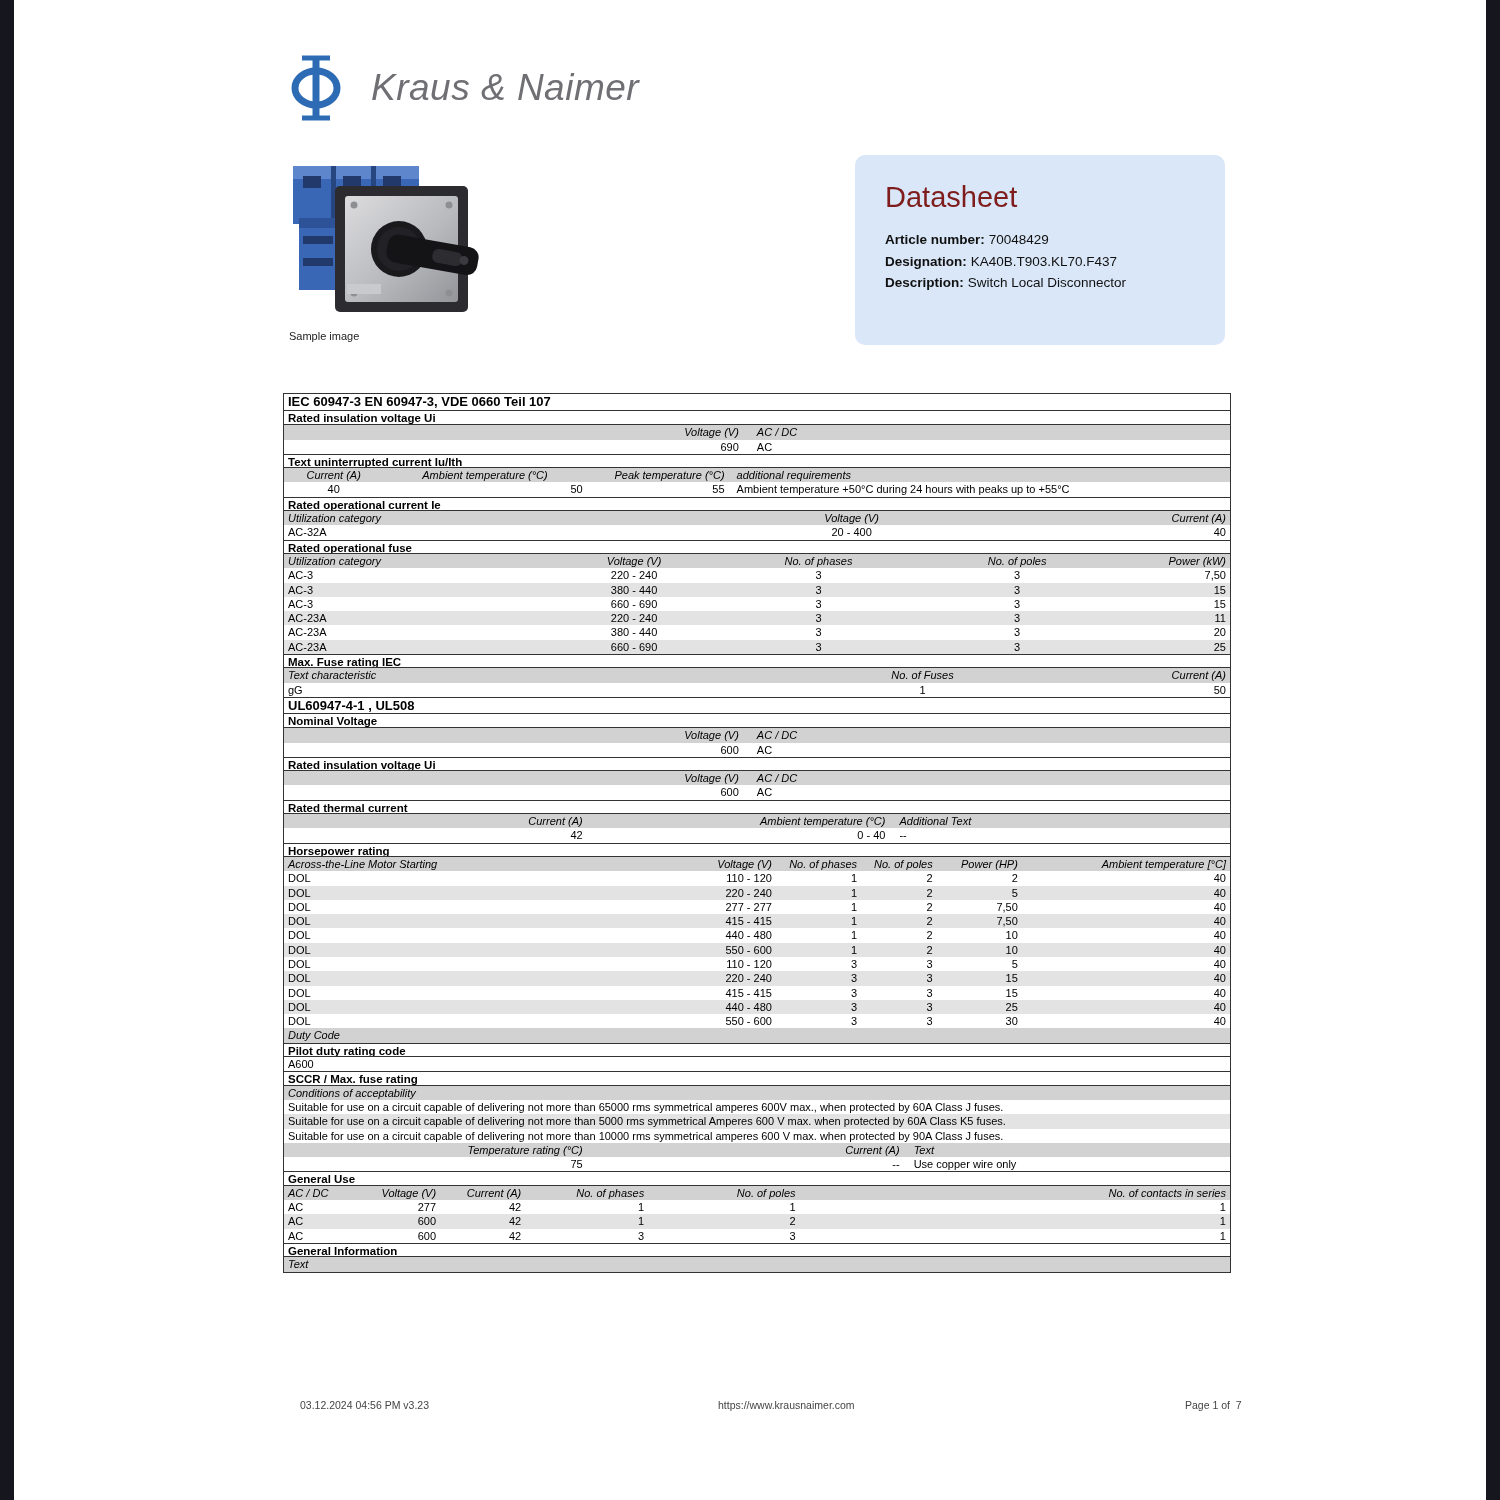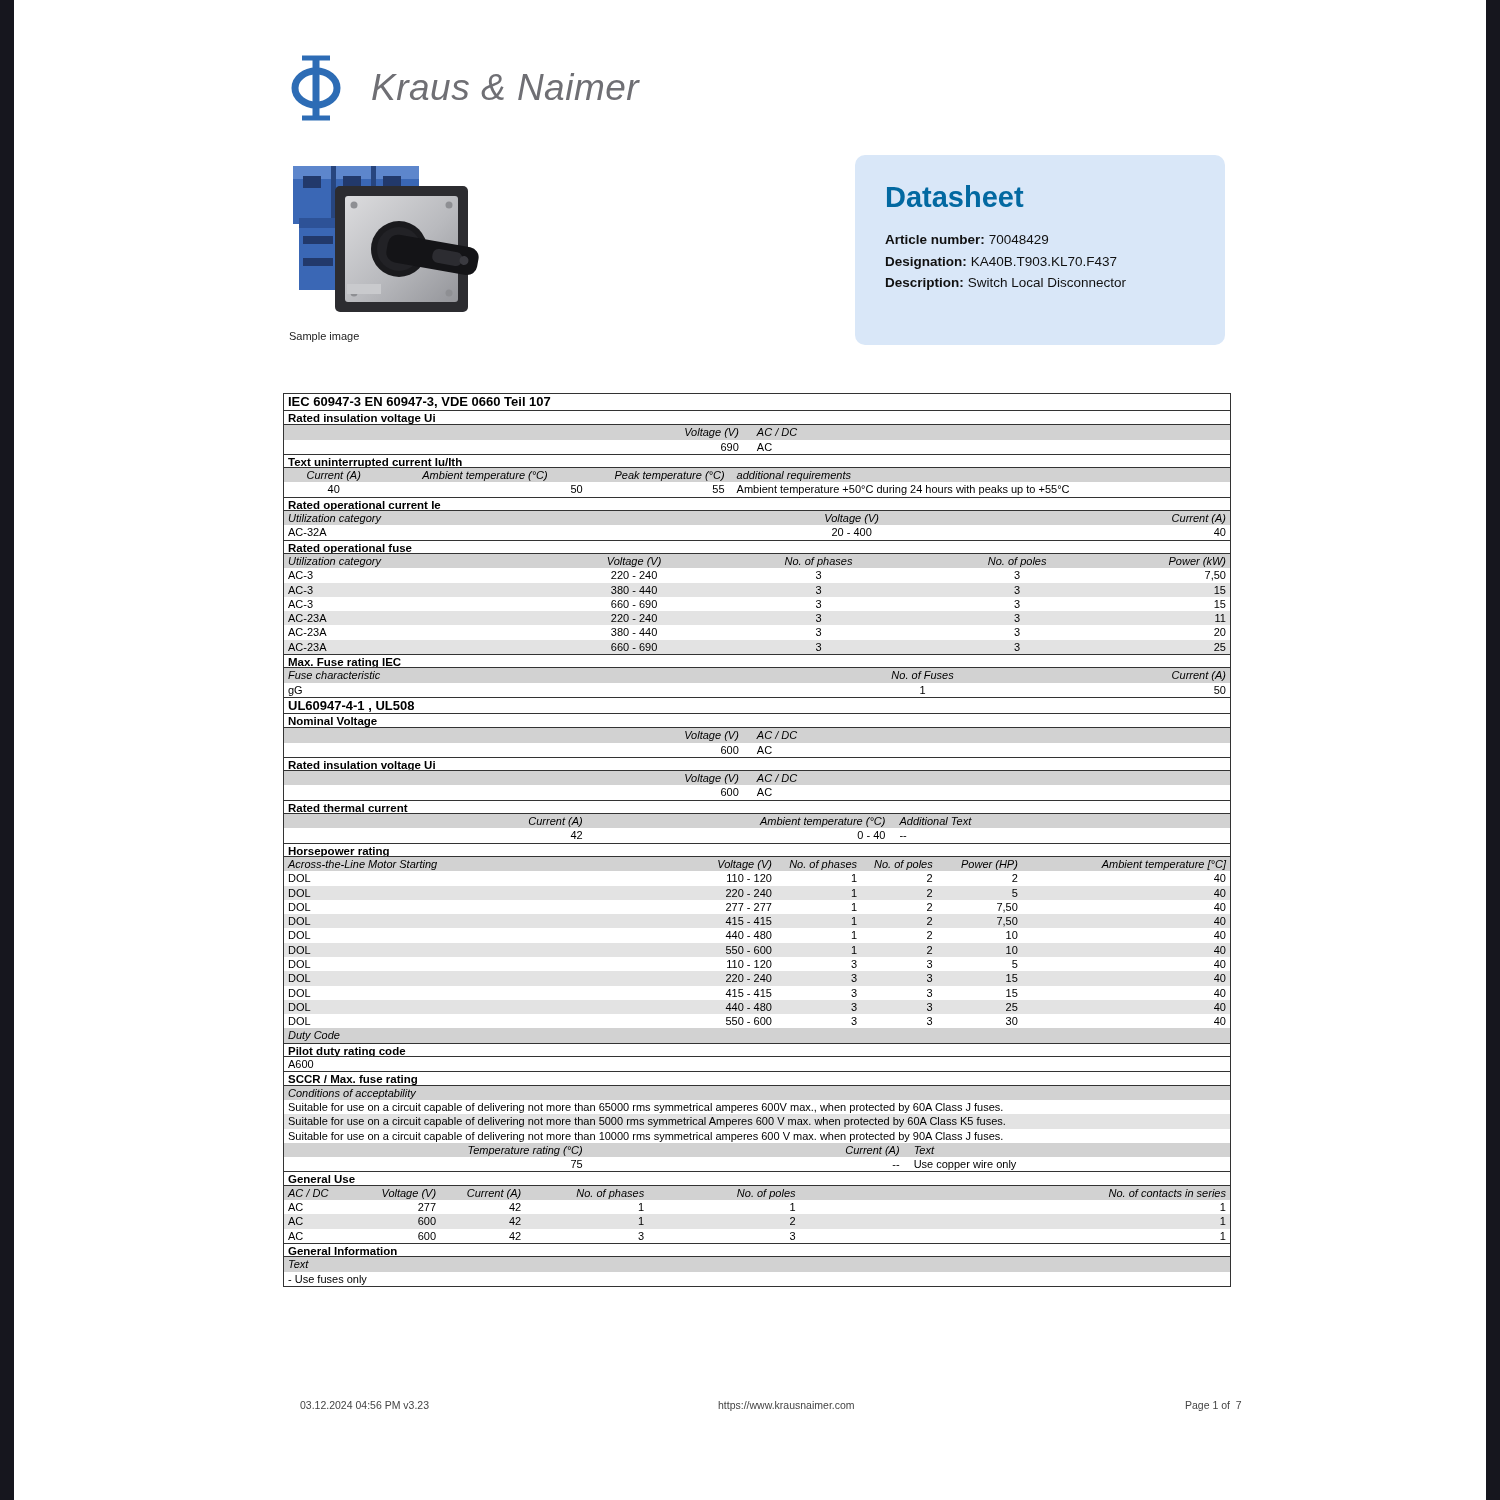--- a/index.html
+++ b/index.html
@@ -14,21 +14,21 @@
   .brand { position:absolute; left:287px; top:52px; display:flex; align-items:center; gap:26px; }
   .brand-name { font-size:37px; color:var(--brand-gray,#6f6f74); letter-spacing:0.5px;font-style:italic; }
 
   
   .product { position:absolute; left:283px; top:156px; width:212px; }
   .product-caption { font-size:11px; color:#222; margin-top:8px; padding-left:6px; }
 
   
   .info-box { position:absolute; left:855px; top:155px; width:370px; height:190px;
               background:var(--infobox-bg,#d9e7f8); border-radius:10px; padding:26px 30px 0 30px; }
-  .info-title { font-size:29px; font-weight:bold; color:#0369a1; margin-bottom:15px; }
+  .info-title { font-size:29px; font-weight:normal; color:#7f1d1d; margin-bottom:15px; }
   .ifield { font-size:13.5px; line-height:21.5px; color:#111; white-space:nowrap; }
   .ifield b { margin-right:4px; }
 
   
   .spec-table { position:absolute; left:283px; top:393px; width:948px;
                 border:1px solid var(--table-border,#333); font-size:11px; }
   .trow { display:flex; height:14.3px; line-height:14.1px; overflow:hidden; background:#fff; }
   .trow.title { font-weight:bold; font-size:11.5px;
                 border-top:1px solid var(--table-border,#333);
                 border-bottom:1px solid var(--table-border,#333); }
@@ -211,21 +211,21 @@
       <div class="tcell" style="width: 30%; text-align: left;">AC-23A</div>
       <div class="tcell" style="width: 14%; text-align: center;">660 - 690</div>
       <div class="tcell" style="width: 25%; text-align: center;">3</div>
       <div class="tcell" style="width: 17%; text-align: center;">3</div>
       <div class="tcell" style="width: 14%; text-align: right;">25</div>
     </div>
     <div class="trow title">
       <div class="tcell" style="width: 100%; text-align: left;">Max. Fuse rating IEC</div>
     </div>
     <div class="trow header">
-      <div class="tcell" style="width: 55%; text-align: left;">Fuse characteristic</div>
+      <div class="tcell" style="width: 55%; text-align: left;">Text characteristic</div>
       <div class="tcell" style="width: 25%; text-align: center;">No. of Fuses</div>
       <div class="tcell" style="width: 20%; text-align: right;">Current (A)</div>
     </div>
     <div class="trow data">
       <div class="tcell" style="width: 55%; text-align: left;">gG</div>
       <div class="tcell" style="width: 25%; text-align: center;">1</div>
       <div class="tcell" style="width: 20%; text-align: right;">50</div>
     </div>
     <div class="trow title-major">
       <div class="tcell" style="width: 100%; text-align: left;">UL60947-4-1 , UL508</div>
@@ -432,22 +432,19 @@
       <div class="tcell" style="width: 13%; text-align: right;">3</div>
       <div class="tcell" style="width: 16%; text-align: right;">3</div>
       <div class="tcell" style="width: 45.5%; text-align: right;">1</div>
     </div>
     <div class="trow title">
       <div class="tcell" style="width: 100%; text-align: left;">General Information</div>
     </div>
     <div class="trow header">
       <div class="tcell" style="width: 100%; text-align: left;">Text</div>
     </div>
-    <div class="trow data">
-      <div class="tcell" style="width: 100%; text-align: left;">- Use fuses only</div>
-    </div>
   </div>
 
 <footer>
   <span class="footer-item footer-left">03.12.2024 04:56 PM v3.23</span>
   <span class="footer-item footer-center">https://www.krausnaimer.com</span>
   <span class="footer-item footer-right">Page 1 of  7</span>
 </footer>
 
 </body></html>

